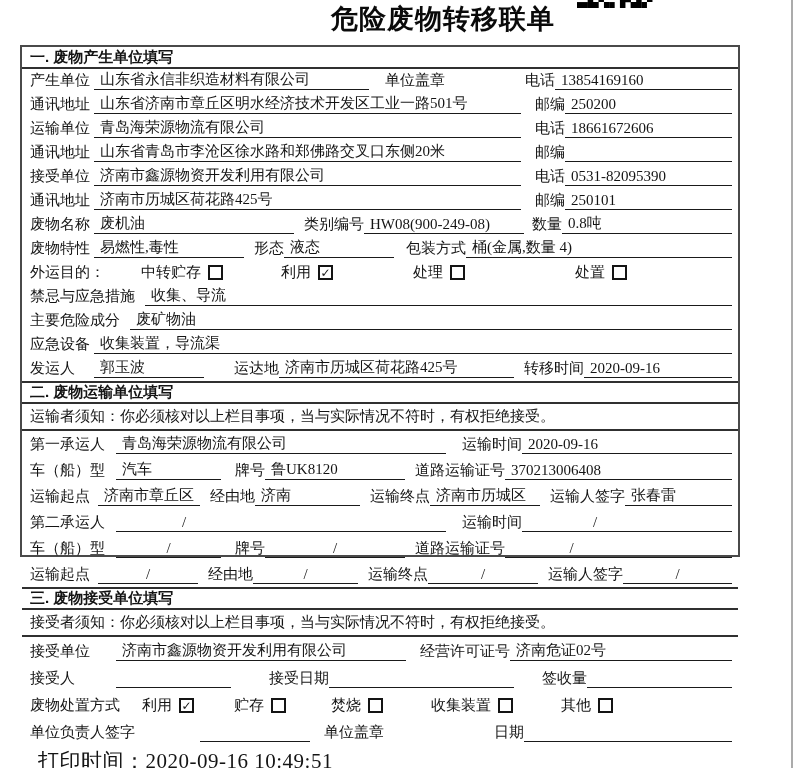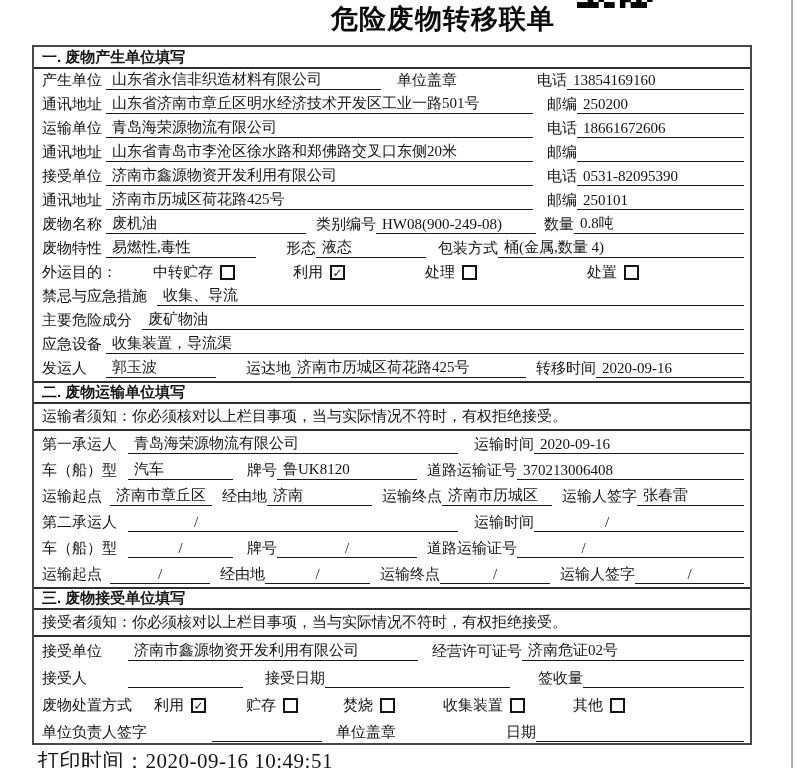--- a/index.html
+++ b/index.html
@@ -5,21 +5,21 @@
   html,body{margin:0;padding:0;background:#fff;}
   .page{position:relative;width:796px;height:768px;background:#ffffff;overflow:hidden;
         font-family:"Liberation Serif","DejaVu Serif",serif;color:#141414;}
   .doc-no{position:absolute;left:38px;top:11px;font-size:15px;letter-spacing:.5px;}
   .doc-title{position:absolute;left:90px;right:0;top:1px;text-align:center;
         font-family:"Liberation Sans","DejaVu Sans",sans-serif;font-weight:bold;
         font-size:27px;letter-spacing:1px;color:#0a0a0a;}
   .clip{position:absolute;left:577px;top:-4px;height:12px;width:100px;overflow:hidden;
         font-size:14px;line-height:12px;color:#000;font-family:"DejaVu Sans",sans-serif;}
   .edge{position:absolute;left:791px;top:0;width:2px;height:768px;background:#ababab;}
-  .form{position:absolute;left:32px;top:45px;width:720px;height:700px;box-sizing:border-box;
+  .form{position:absolute;left:20px;top:45px;width:720px;height:512px;box-sizing:border-box;
         border:2px solid #4a4a4a;display:flex;flex-direction:column;font-size:15px;}
   .sec-hd{flex:0 0 22px;display:flex;align-items:center;padding-left:8px;box-sizing:border-box;
         font-family:"Liberation Sans","DejaVu Sans",sans-serif;font-weight:bold;font-size:15px;
         border-top:2px solid #303030;border-bottom:2px solid #303030;}
   .sec-hd.first{border-top:none;}
   .notice{flex:0 0 27px;display:flex;align-items:center;padding-left:8px;box-sizing:border-box;
         border-bottom:2px solid #303030;}
   .row{display:flex;align-items:flex-end;padding:0 6px 3px 8px;white-space:nowrap;box-sizing:border-box;}
   .r24{flex:0 0 24px;align-items:flex-end;} .r26{flex:0 0 26px;} .r27{flex:0 0 27px;}
   .lbl{flex:none;}
@@ -96,21 +96,21 @@
       <span class="val" style="flex:0 0 200px">废机油</span>
       <span class="lbl" style="margin-left:10px">类别编号</span>
       <span class="val" style="flex:0 0 160px">HW08(900-249-08)</span>
       <span class="lbl" style="margin-left:8px">数量</span>
       <span class="val fill">0.8吨</span>
     </div>
 
     <div class="row r24">
       <span class="lbl" style="width:64px">废物特性</span>
       <span class="val" style="flex:0 0 150px">易燃性,毒性</span>
-      <span class="lbl" style="margin-left:30px">形态</span>
+      <span class="lbl" style="margin-left:10px">形态</span>
       <span class="val" style="flex:0 0 110px">液态</span>
       <span class="lbl" style="margin-left:12px">包装方式</span>
       <span class="val fill">桶(金属,数量 4)</span>
     </div>
 
     <div class="row r24">
       <span class="lbl">外运目的：</span>
       <span class="lbl" style="margin-left:36px">中转贮存</span>
       <span class="cb">
           <i class="mk"></i>
@@ -216,21 +216,21 @@
     <div class="row r27">
       <span class="lbl" style="width:86px">接受单位</span>
       <span class="val" style="flex:0 0 290px">济南市鑫源物资开发利用有限公司</span>
       <span class="lbl" style="margin-left:14px">经营许可证号</span>
       <span class="val fill">济南危证02号</span>
     </div>
 
     <div class="row r27">
       <span class="lbl" style="width:86px">接受人</span>
       <span class="val" style="flex:0 0 115px"></span>
-      <span class="lbl" style="margin-left:22px">接受日期</span>
+      <span class="lbl" style="margin-left:38px">接受日期</span>
       <span class="val" style="flex:0 0 185px"></span>
       <span class="lbl" style="margin-left:28px">签收量</span>
       <span class="val fill"></span>
     </div>
 
     <div class="row r27">
       <span class="lbl">废物处置方式</span>
       <span class="lbl" style="margin-left:22px">利用</span>
       <span class="cb">
           <i class="mk">✓</i>

